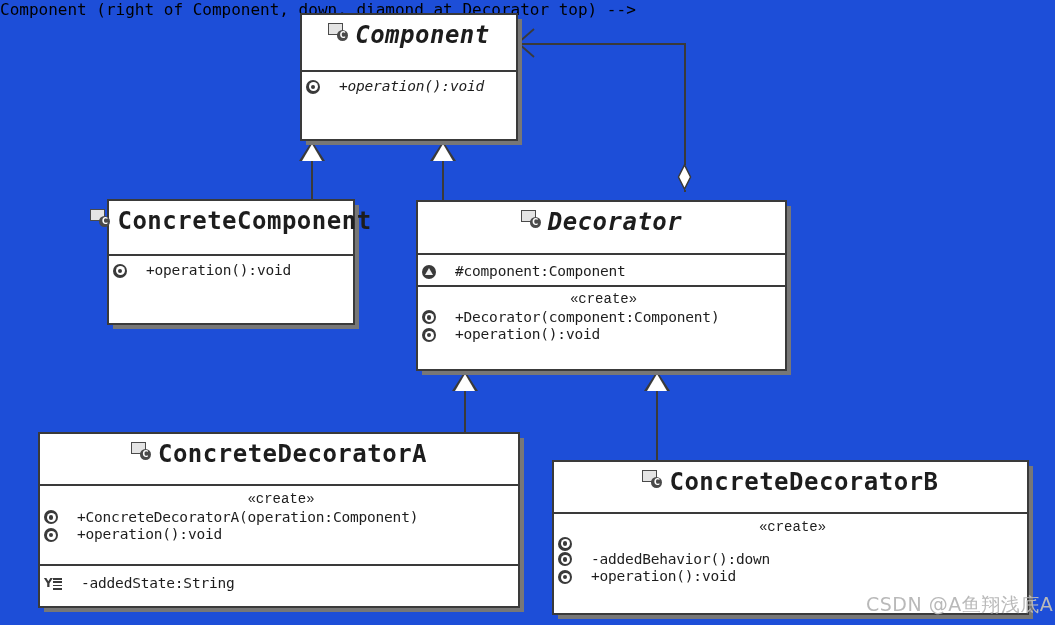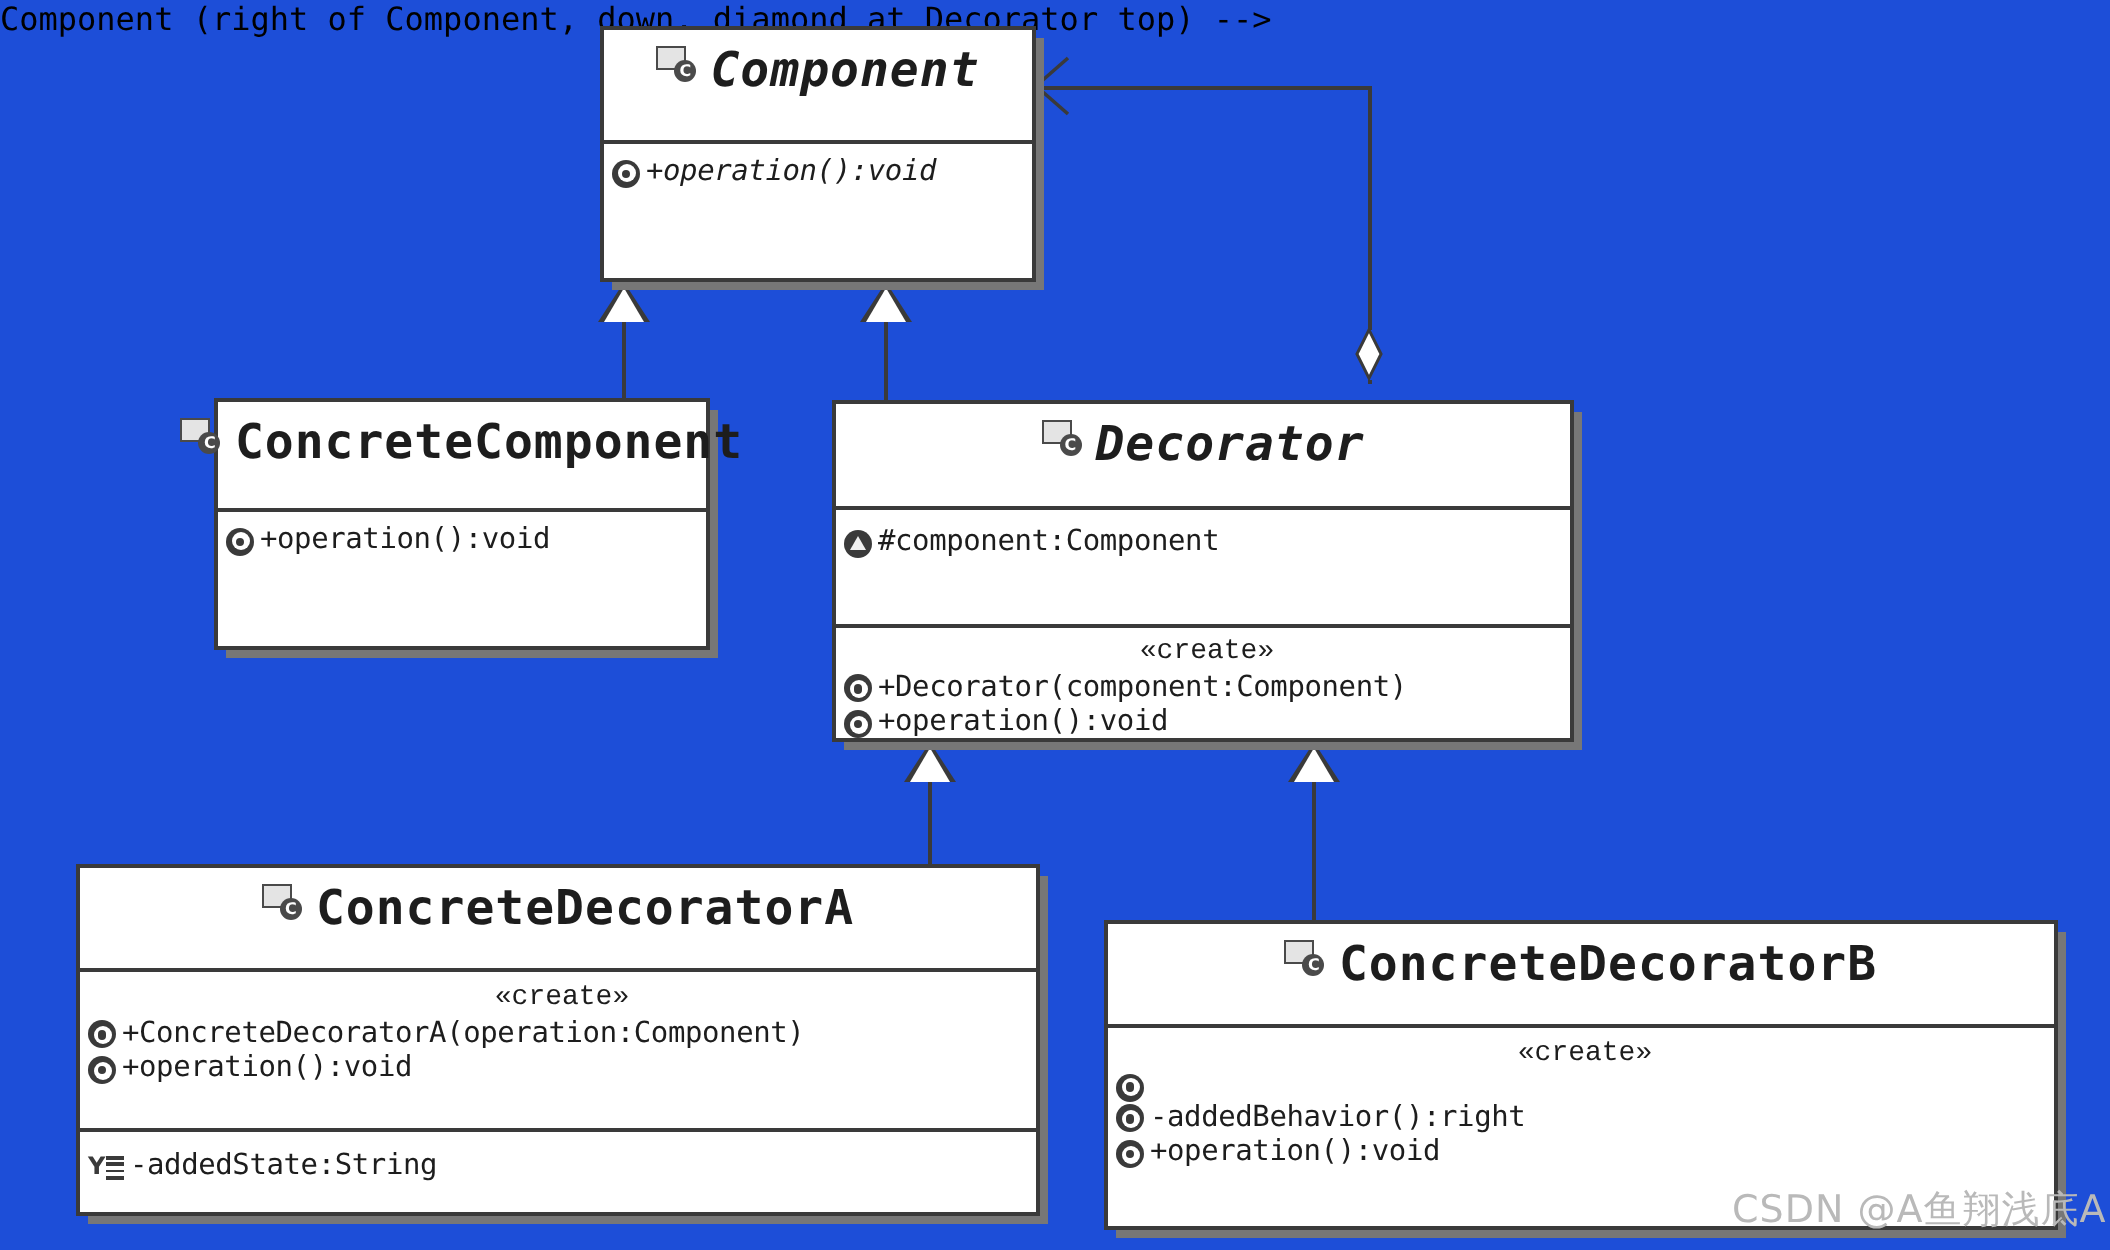--- a/index.html
+++ b/index.html
@@ -54,21 +54,21 @@
     font-style: italic;
   }
 
   
   .members {
     padding: 6px 4px 4px 4px;
   }
   .member-row {
     display: flex;
     align-items: center;
-    gap: 3px;
+    gap: 19px;
     font-size: 14.5px;
     color: #1d1d1d;
     line-height: 1.22;
     white-space: nowrap;
   }
   .member-row.abstract .member-text {
     font-style: italic;
   }
   .member-text { letter-spacing: -0.2px; }
   .stereotype {
@@ -276,21 +276,21 @@
 
   
   <div class="uml-class" style="left:416px; top:200px; width:371px; height:171px;">
     <div class="compartment cls-header" style="height:51px;">
       <span class="icon ico-class">
         <span class="rect"></span>
           <span class="cbadge">C</span>
       </span>
       <span class="cls-title abstract">Decorator</span>
     </div>
-    <div class="compartment members" style="height:59px; padding-top:8px;">
+    <div class="compartment members" style="height:32px; padding-top:8px;">
       <div class="member-row">
         <span class="icon ico-attr-prot"></span>
         <span class="member-text">#component:Component</span>
       </div>
     </div>
     <div class="compartment members" style="height:73px; padding-top:4px;">
       <div class="stereotype">«create»</div>
       <div class="member-row">
         <span class="icon ico-method"></span>
         <span class="member-text">+Decorator(component:Component)</span>
@@ -347,21 +347,21 @@
       </span>
       <span class="cls-title">ConcreteDecoratorB</span>
     </div>
     <div class="compartment members" style="height:101px; padding-top:5px;">
       <div class="stereotype">«create»</div>
       <div class="member-row">
         <span class="icon ico-method"></span>
       </div>
       <div class="member-row">
         <span class="icon ico-method"></span>
-        <span class="member-text">-addedBehavior():right</span>
+        <span class="member-text">-addedBehavior():down</span>
       </div>
       <div class="member-row">
         <span class="icon ico-method"></span>
         <span class="member-text">+operation():void</span>
       </div>
     </div>
   </div>
 
   
   <div class="watermark" style="left:866px; top:592px;">CSDN @A鱼翔浅底A</div>

